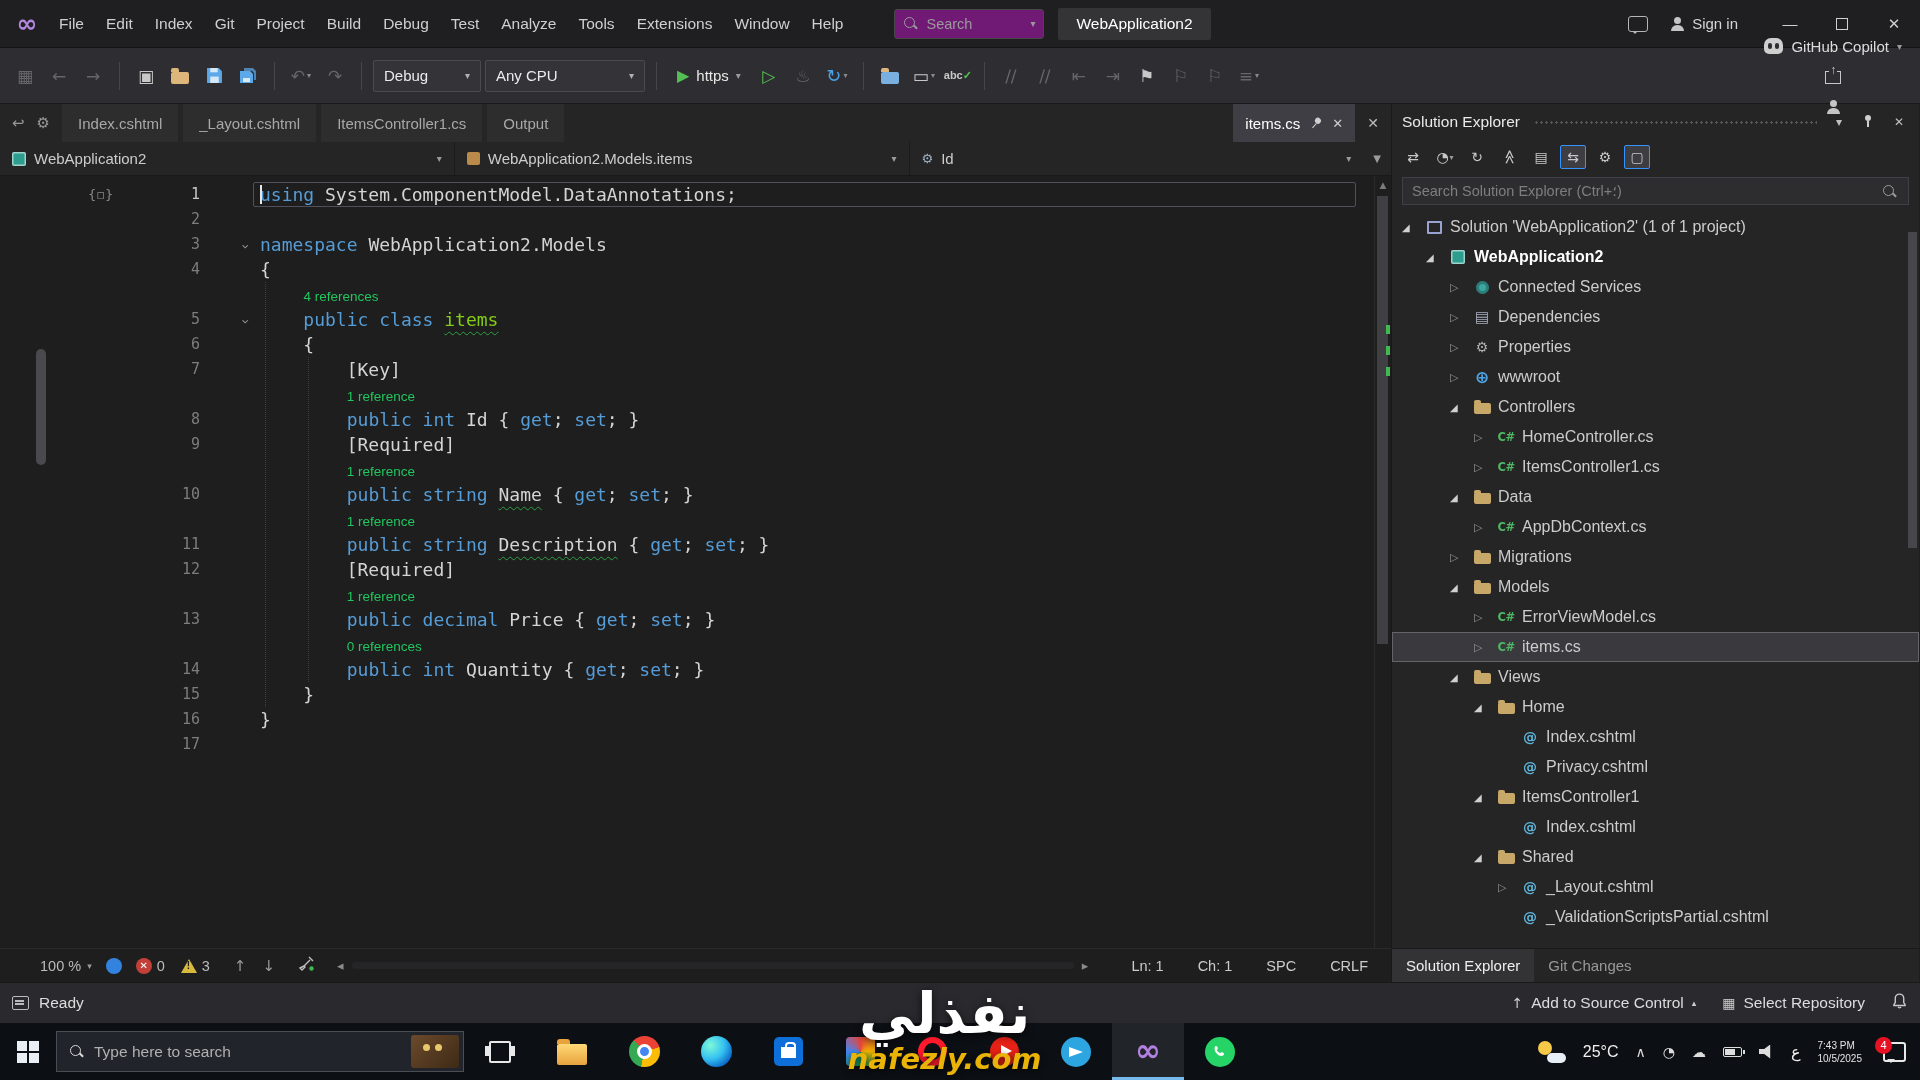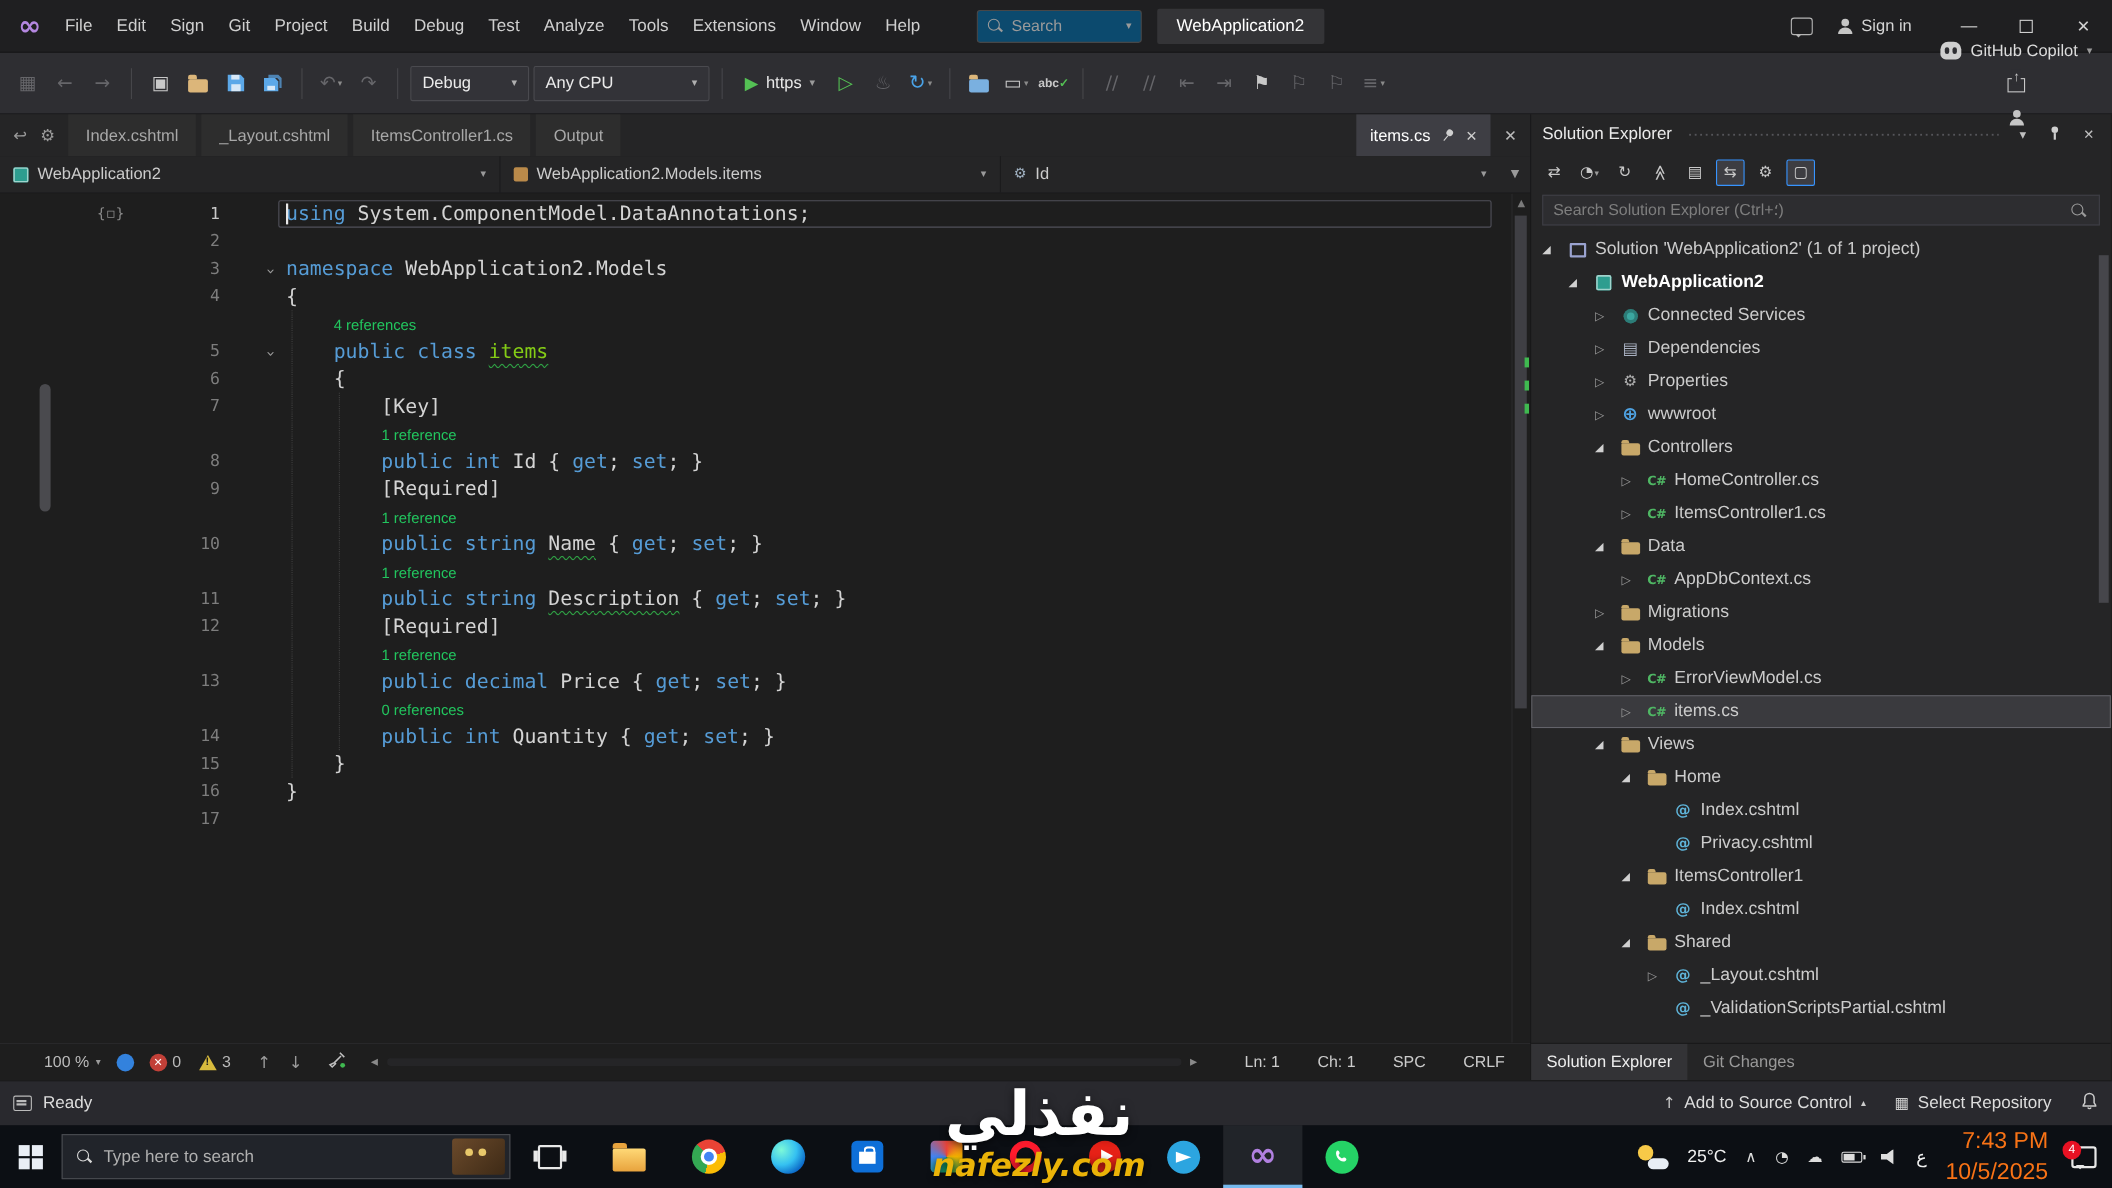--- a/index.html
+++ b/index.html
@@ -7,21 +7,21 @@
   body { background:#1e1e1e; font-family:"Liberation Sans",sans-serif; color:#cccccc; position:relative; }
   .gl { font-family:"DejaVu Sans",sans-serif; }
 
   .app { display:flex; flex-direction:column; width:100%; height:100%; }
 
   
   .titlebar { height:48px; background:#1f1f21; display:flex; align-items:center; padding-left:10px; border-bottom:1px solid #141414; flex:0 0 auto; }
   .vslogo { width:26px; height:26px; margin:0 8px 0 4px; color:#b487e0; font-size:25px; line-height:26px; text-align:center; font-style:italic; font-weight:bold; }
   .menubar { display:flex; height:100%; align-items:stretch; }
   .menu-item { display:flex; align-items:center; padding:0 11px; font-size:15.5px; color:#cfcfcf; cursor:default; }
-  .tb-search { margin-left:40px; width:150px; height:30px; background:#0c4a6e; border:1px solid #474748; border-radius:3px; display:flex; align-items:center; padding:0 8px; gap:8px; color:#9a9a9a; font-size:14.5px; }
+  .tb-search { margin-left:40px; width:150px; height:30px; background:#701a75; border:1px solid #474748; border-radius:3px; display:flex; align-items:center; padding:0 8px; gap:8px; color:#9a9a9a; font-size:14.5px; }
   .tb-search .chev { margin-left:auto; font-size:10px; color:#9a9a9a; }
   .win-title { margin-left:14px; background:#343437; height:32px; display:flex; align-items:center; padding:0 18px; color:#ffffff; font-size:15.5px; border-radius:2px; }
   .tb-right { margin-left:auto; display:flex; align-items:center; height:100%; }
   .feedback { width:20px; height:16px; border:1.5px solid #b5b5b5; border-radius:3px; position:relative; margin-right:22px; }
   .feedback::after { content:""; position:absolute; left:3px; bottom:-6px; border:3px solid transparent; border-top-color:#b5b5b5; }
   .signin { display:flex; align-items:center; gap:8px; color:#d5d5d5; font-size:15px; margin-right:26px; }
   .icon-person { width:14px; height:14px; position:relative; display:inline-block; }
   .icon-person::before { content:""; position:absolute; left:4px; top:0; width:7px; height:7px; border-radius:50%; background:#c5c5c5; }
   .icon-person::after { content:""; position:absolute; left:1px; top:8px; width:13px; height:6px; border-radius:7px 7px 0 0; background:#c5c5c5; }
   .winbtn { width:52px; height:100%; display:flex; align-items:center; justify-content:center; color:#d0d0d0; font-size:15px; }
@@ -208,41 +208,41 @@
   .tray { margin-left:auto; display:flex; align-items:center; gap:17px; padding-right:14px; }
   .weath { width:28px; height:22px; position:relative; }
   .weath::before { content:""; position:absolute; left:0; top:0; width:14px; height:14px; border-radius:50%; background:#f7c948; }
   .weath::after { content:""; position:absolute; right:0; bottom:0; width:19px; height:10px; border-radius:6px; background:#e8eef5; }
   .tray-txt { color:#f0f0f0; font-size:16px; }
   .tray-gl { color:#dddddd; font-size:14px; font-family:"DejaVu Sans",sans-serif; }
   .batt { width:19px; height:10px; border:1.5px solid #dddddd; border-radius:2px; position:relative; }
   .batt::after { content:""; position:absolute; right:-4px; top:2px; width:2px; height:4px; background:#dddddd; }
   .batt::before { content:""; position:absolute; left:1px; top:1px; bottom:1px; width:10px; background:#dddddd; }
   .spk { width:15px; height:14px; background:#dddddd; clip-path:polygon(0 32%,35% 32%,75% 0,75% 100%,35% 68%,0 68%); }
-  .clock2 { text-align:right; color:#f97316; font-size:21px; line-height:1.3; }
+  .clock2 { color:#e5e5e5; font-size:10px; line-height:1.3; }
   .notif { width:23px; height:20px; border:2px solid #e8e8e8; border-radius:3px; position:relative; margin-left:4px; }
   .notif::after { content:""; position:absolute; left:2px; bottom:-7px; border:4px solid transparent; border-top-color:#e8e8e8; }
   .badge { position:absolute; left:-10px; top:-7px; min-width:17px; height:17px; border-radius:50%; background:#e81123; color:#ffffff; font-size:11px; display:flex; align-items:center; justify-content:center; padding:0 2px; }
 
   
   .watermark { position:absolute; left:49.2%; bottom:4px; transform:translateX(-50%); z-index:99; text-align:center; pointer-events:none; }
   .wm-title { font-family:"DejaVu Sans",sans-serif; font-size:56px; font-weight:bold; color:#ffffff; text-shadow:0 2px 8px rgba(0,0,0,.65); line-height:1; }
   .wm-domain { font-family:"DejaVu Sans",sans-serif; font-size:29px; font-weight:bold; color:#eab308; text-shadow:0 2px 6px rgba(0,0,0,.65); margin-top:2px; line-height:1.1;font-style:italic; }
 </style>
 </head>
 <body>
 
 <div class="app">
 
   <div class="titlebar">
     <div class="vslogo gl">∞</div>
     <div class="menubar">
         <div class="menu-item">File</div>
         <div class="menu-item">Edit</div>
-        <div class="menu-item">Sign</div>
+        <div class="menu-item">Index</div>
         <div class="menu-item">Git</div>
         <div class="menu-item">Project</div>
         <div class="menu-item">Build</div>
         <div class="menu-item">Debug</div>
         <div class="menu-item">Test</div>
         <div class="menu-item">Analyze</div>
         <div class="menu-item">Tools</div>
         <div class="menu-item">Extensions</div>
         <div class="menu-item">Window</div>
         <div class="menu-item">Help</div>

